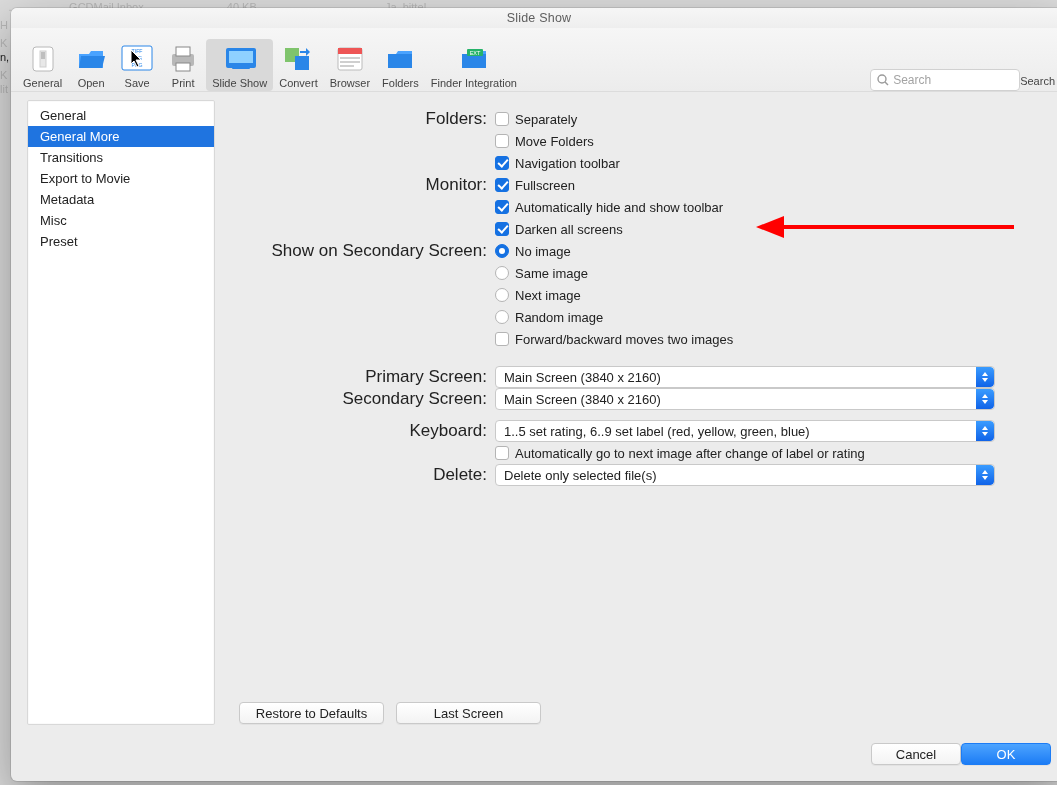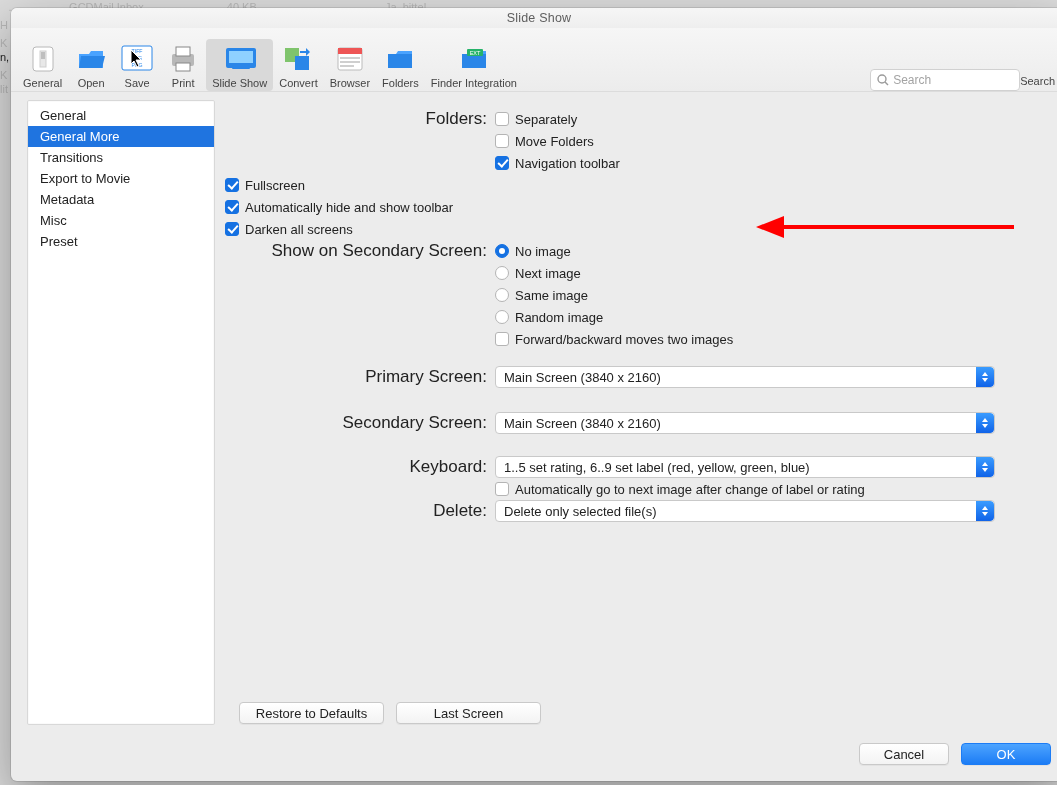--- a/index.html
+++ b/index.html
@@ -43,21 +43,21 @@
 
   .sel{position:relative;width:500px;height:22px;background:#fff;border:1px solid #c9c9c9;border-radius:4px;display:flex;align-items:center;padding:0 22px 0 8px;font-size:13px;color:#222;white-space:nowrap;overflow:hidden;text-overflow:ellipsis}
   .sel .cap{position:absolute;right:0;top:0;width:18px;height:20px;border-left:0;border-radius:0 4px 4px 0;background:linear-gradient(#3a9cff,#1063e8);display:flex;flex-direction:column;align-items:center;justify-content:center;gap:0}
   .sel .cap::before,.sel .cap::after{content:"";width:0;height:0;border-left:3px solid transparent;border-right:3px solid transparent}
   .sel .cap::before{border-bottom:4px solid #fff;margin-bottom:1px}
   .sel .cap::after{border-top:4px solid #fff;margin-top:1px}
 
   .footer-btns{position:absolute;left:0;bottom:0;display:flex;gap:12px;padding:1px 1px 1px 14px}
   .macbtn{height:22px;padding:0 0;border:1px solid #c9c9c9;border-radius:4px;background:linear-gradient(#ffffff,#f3f3f3);font-size:13px;color:#222;box-shadow:0 1px 0 rgba(0,0,0,.04)}
   .macbtn.primary{background:linear-gradient(#4da4ff,#1c7cf5);border-color:#1c7cf5;color:#fff}
-  .dlg-btns{position:absolute;right:16px;bottom:16px;display:flex;gap:12px}
+  .dlg-btns{position:absolute;right:16px;bottom:16px;display:flex;}
   .macbtn.wide{width:90px}
 
   
   .arrow{position:absolute;z-index:3;pointer-events:none}
 
 </style>
 </head>
 <body>
 
 <div class="behind">
@@ -206,20 +206,21 @@
                 <span>Move Folders</span>
               </div>
             <div class="chk">
                 <span class="box checked"></span>
                 <span>Navigation toolbar</span>
               </div>
           </div>
           </div>
 
         <div class="row">
+            <div class="lab">Monitor:</div>
           <div class="ctrls">
             <div class="chk">
                 <span class="box checked"></span>
                 <span>Fullscreen</span>
               </div>
             <div class="chk">
                 <span class="box checked"></span>
                 <span>Automatically hide and show toolbar</span>
               </div>
             <div class="chk">
@@ -231,25 +232,25 @@
 
         <div class="row">
             <div class="lab">Show on Secondary Screen:</div>
           <div class="ctrls">
             <div class="rad">
                 <span class="circle checked"></span>
                 <span>No image</span>
               </div>
             <div class="rad">
                 <span class="circle"></span>
-                <span>Next image</span>
+                <span>Same image</span>
               </div>
             <div class="rad">
                 <span class="circle"></span>
-                <span>Same image</span>
+                <span>Next image</span>
               </div>
             <div class="rad">
                 <span class="circle"></span>
                 <span>Random image</span>
               </div>
           </div>
           </div>
 
         <div class="row">
             <div class="lab"></div>
@@ -264,31 +265,31 @@
         <div class="row" style="margin-top:16px">
             <div class="lab">Primary Screen:</div>
           <div class="ctrls">
               <div class="sel">
                 <span>Main Screen (3840 x 2160)</span>
                 <span class="cap"></span>
               </div>
             </div>
           </div>
 
-        <div class="row" style="margin-top:24px">
+        <div class="row" style="margin-top:0">
             <div class="lab">Secondary Screen:</div>
           <div class="ctrls">
               <div class="sel">
                 <span>Main Screen (3840 x 2160)</span>
                 <span class="cap"></span>
               </div>
             </div>
           </div>
 
-        <div class="row" style="margin-top:22px">
+        <div class="row" style="margin-top:10px">
             <div class="lab">Keyboard:</div>
           <div class="ctrls">
               <div class="sel">
                 <span>1..5 set rating, 6..9 set label (red, yellow, green, blue)</span>
                 <span class="cap"></span>
               </div>
             </div>
           </div>
 
         <div class="row" style="">

